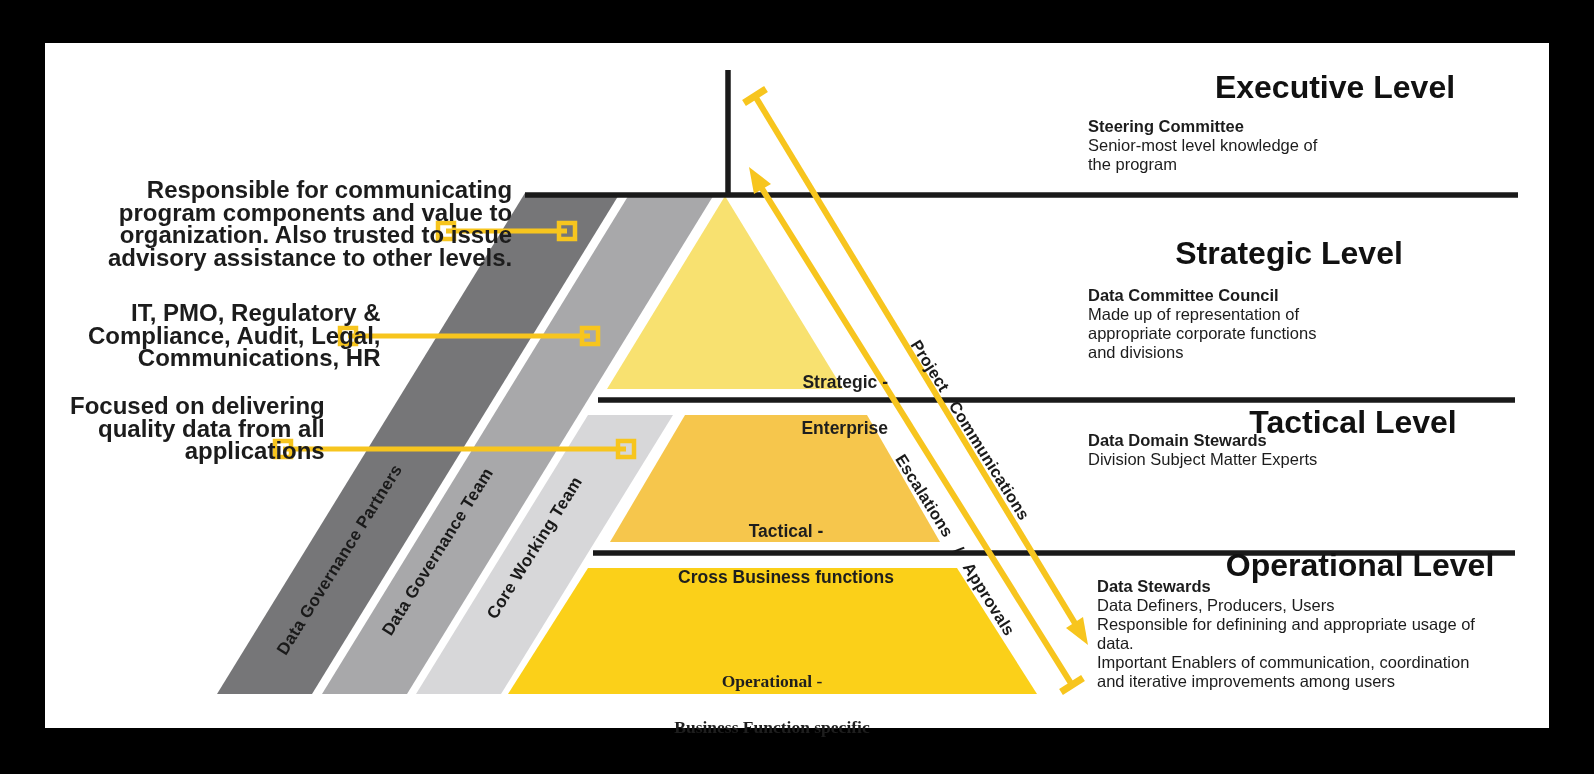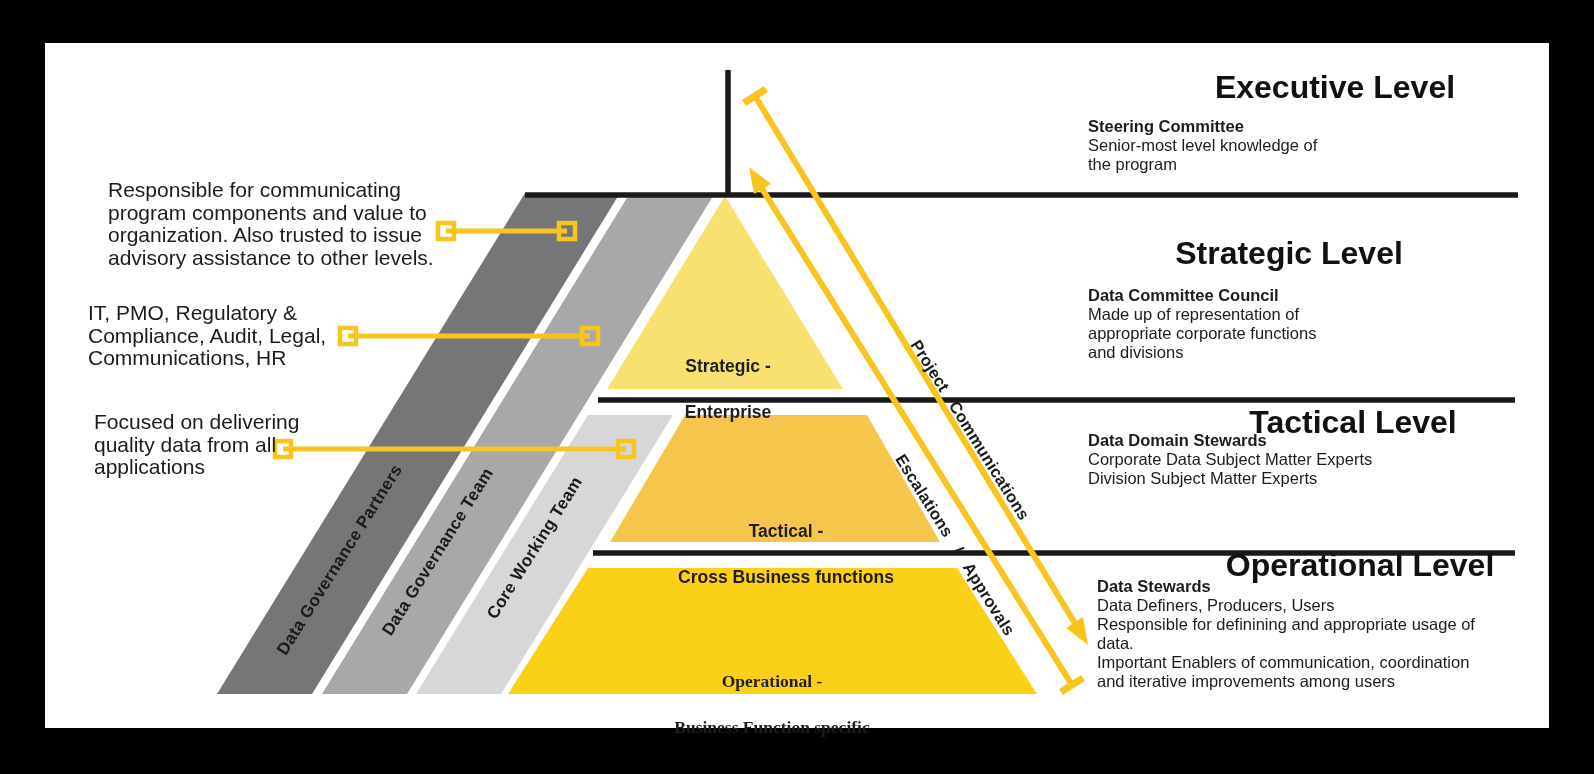--- a/index.html
+++ b/index.html
@@ -1,20 +1,20 @@
 <!DOCTYPE html>
 <html><head>
 <meta charset="utf-8">
 <style>
   html,body{margin:0;padding:0;background:#000;}
   .stage{position:relative;width:1594px;height:774px;background:#000;overflow:hidden;
          font-family:"Liberation Sans",sans-serif;}
   .canvas{position:absolute;left:45px;top:43px;width:1504px;height:685px;background:#fff;}
   .canvas svg{position:absolute;left:0;top:0;}
-  .callout{position:absolute;font-weight:400;font-size:21px;line-height:22.7px;color:#1c1c1c;white-space:nowrap;}
+  .callout{position:absolute;font-weight:700;font-size:24px;line-height:22.7px;color:#1c1c1c;white-space:nowrap;text-align:right;}
   .band-label{position:absolute;font-weight:700;font-size:17px;color:#1a1a1a;white-space:nowrap;
               transform:translate(-50%,-50%) rotate(-58deg);letter-spacing:.3px;}
   .arrow-label{position:absolute;font-weight:700;font-size:16.5px;color:#1a1a1a;white-space:nowrap;
                transform:translate(-50%,-50%) rotate(58deg);word-spacing:10px;letter-spacing:.2px;}
   .sec-label{position:absolute;font-weight:700;font-size:17.5px;line-height:23px;color:#1e1e1e;
              text-align:center;white-space:pre-line;}
   .lvl-heading{position:absolute;font-weight:700;font-size:32px;color:#111;text-align:center;white-space:nowrap;}
   .lvl-body{position:absolute;font-size:16.5px;line-height:19px;color:#1c1c1c;white-space:nowrap;}
   .lvl-body .role{font-weight:700;}
 </style>
@@ -60,21 +60,21 @@
       <line x1="699" y1="60" x2="721" y2="46" stroke-width="7" stroke="#F7C51E"></line>
     </svg>
 
     <div class="band-label" style="left:295px;top:517px;">Data Governance Partners</div>
     <div class="band-label" style="left:393px;top:509px;">Data Governance Team</div>
     <div class="band-label" style="left:490px;top:505px;">Core Working Team</div>
 
     <div class="arrow-label" style="left:925px;top:387px;">Project Communications</div>
     <div class="arrow-label" style="left:910px;top:502px;">Escalations / Approvals</div>
 
-    <div class="sec-label" style="left:523px;top:289px;width:320px;">
+    <div class="sec-label" style="left:523px;top:305px;width:320px;text-align:right;">
       <div>Strategic  -</div>
       <div>Enterprise</div>
     </div>
     <div class="sec-label" style="left:571px;top:454px;width:340px;">
       <div>Tactical -</div>
       <div>Cross Business functions</div>
     </div>
     <div class="sec-label" style="left:547px;top:604px;width:360px;font-family:Liberation Serif, serif;">
       <div>Operational -</div>
       <div>Business Function specific</div>
@@ -84,21 +84,21 @@
       <div>Responsible for communicating</div>
       <div>program components and value to</div>
       <div>organization. Also trusted to issue</div>
       <div>advisory assistance to other levels.</div>
     </div>
     <div class="callout" style="left:43px;top:259px;">
       <div>IT, PMO, Regulatory &amp;</div>
       <div>Compliance, Audit, Legal,</div>
       <div>Communications, HR</div>
     </div>
-    <div class="callout" style="left:25px;top:368px;margin-left:24px;">
+    <div class="callout" style="left:25px;top:352px;">
       <div>Focused on delivering</div>
       <div>quality data from all</div>
       <div>applications</div>
     </div>
 
     <div class="lvl-heading" style="left:1140px;top:26px;width:300px;">Executive Level</div>
     <div class="lvl-body" style="left:1043px;top:74px;">
       <div class="role">Steering Committee</div>
       <div class="desc">Senior-most level knowledge of</div>
       <div class="desc">the program</div>
@@ -108,21 +108,20 @@
     <div class="lvl-body" style="left:1043px;top:243px;">
       <div class="role">Data Committee Council</div>
       <div class="desc">Made up of representation of</div>
       <div class="desc">appropriate corporate functions</div>
       <div class="desc">and divisions</div>
     </div>
 
     <div class="lvl-heading" style="left:1158px;top:361px;width:300px;">Tactical Level</div>
     <div class="lvl-body" style="left:1043px;top:388px;">
       <div class="role">Data Domain Stewards</div>
-      <div class="desc">Corporate Data Subject Matter Experts</div>
       <div class="desc">Division Subject Matter Experts</div>
     </div>
 
     <div class="lvl-heading" style="left:1165px;top:504px;width:300px;">Operational Level</div>
     <div class="lvl-body" style="left:1052px;top:534px;">
       <div class="role">Data Stewards</div>
       <div class="desc">Data Definers, Producers, Users</div>
       <div class="desc">Responsible for definining and appropriate usage of</div>
       <div class="desc">data.</div>
       <div class="desc">Important Enablers of communication, coordination</div>

